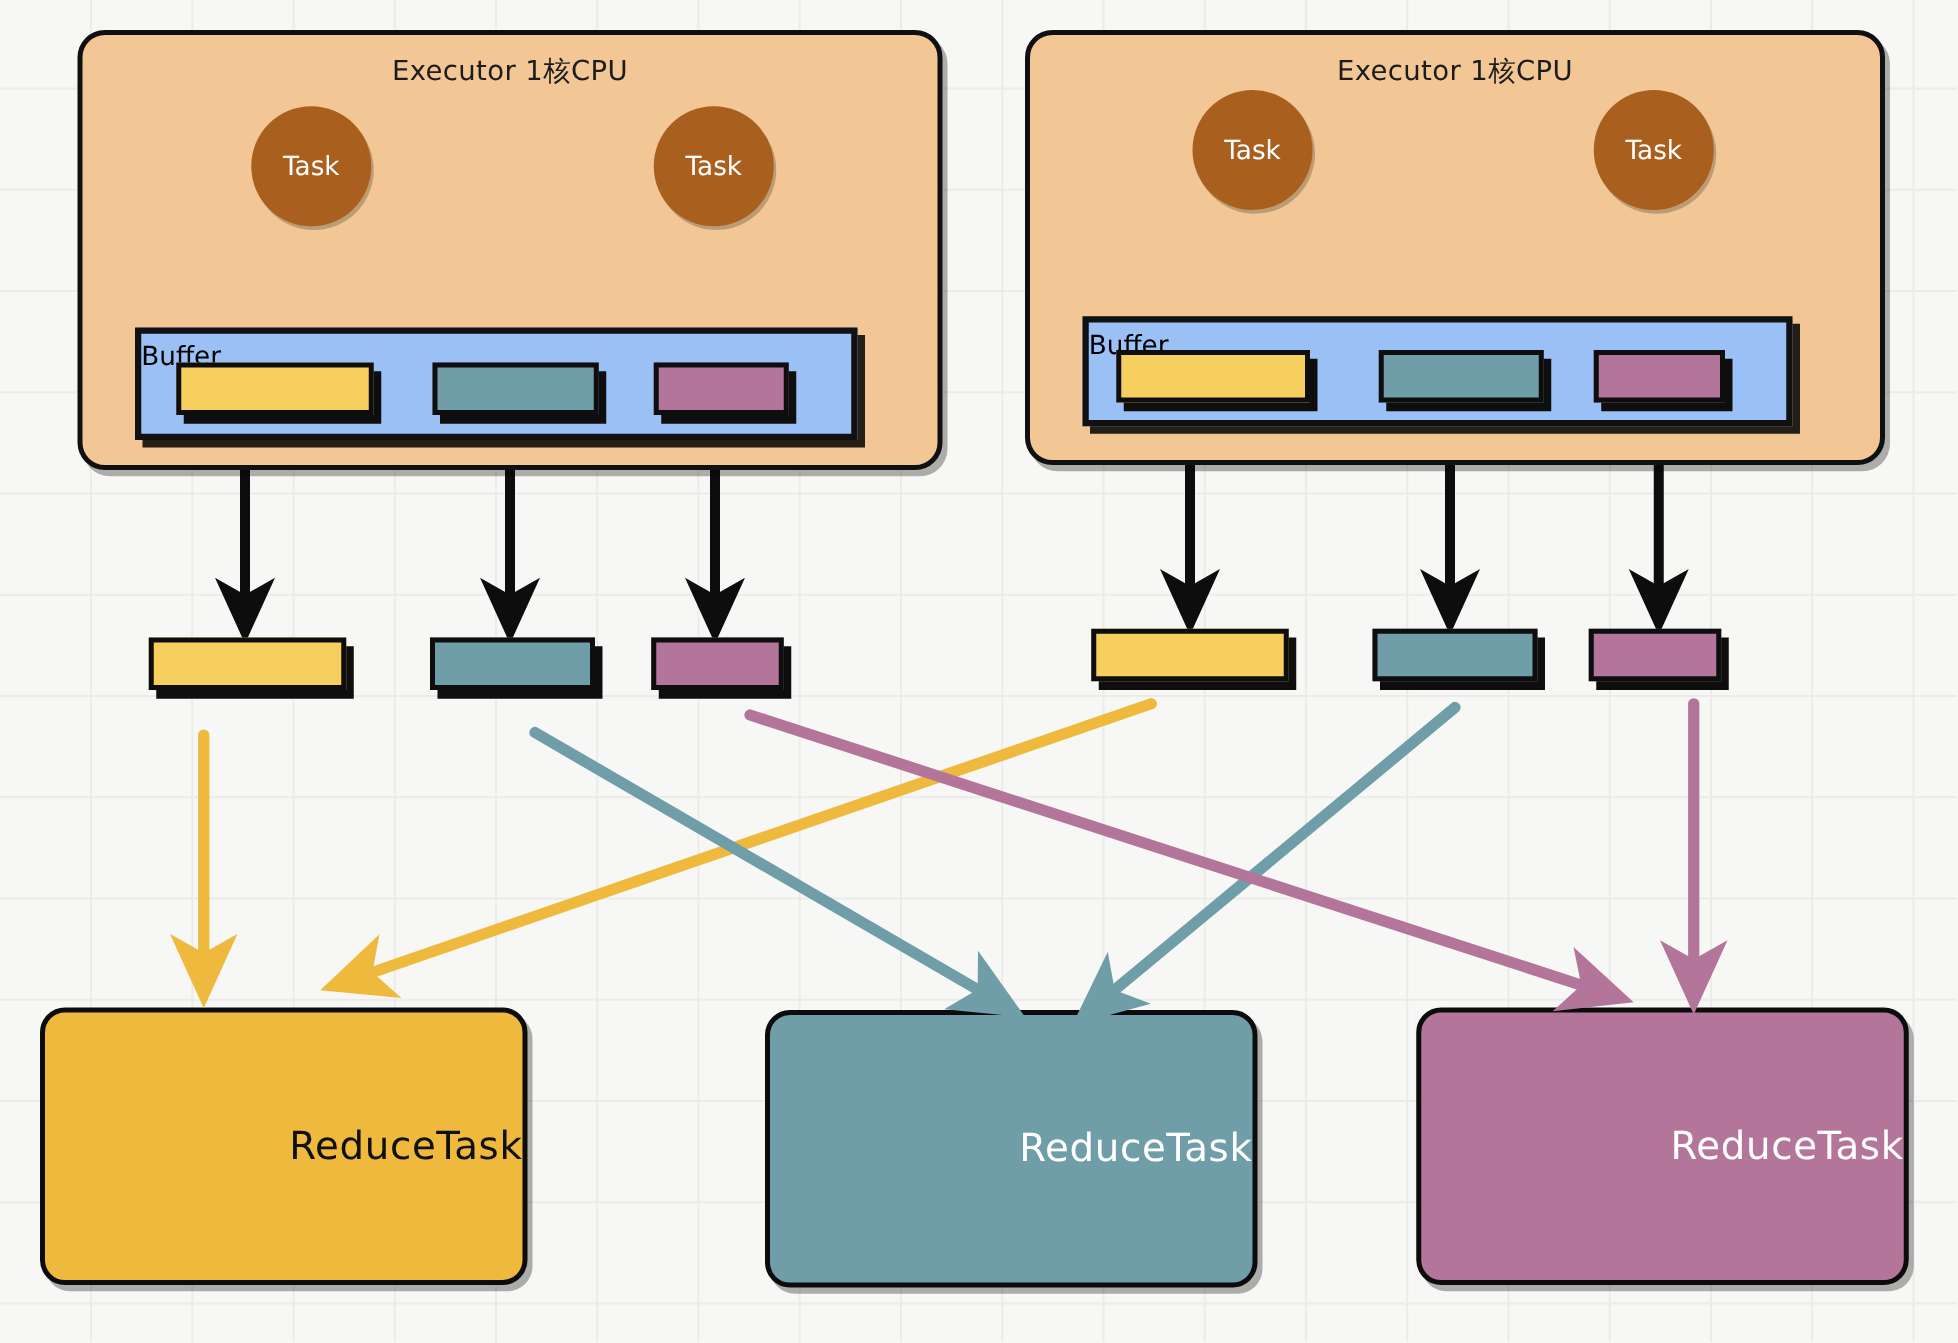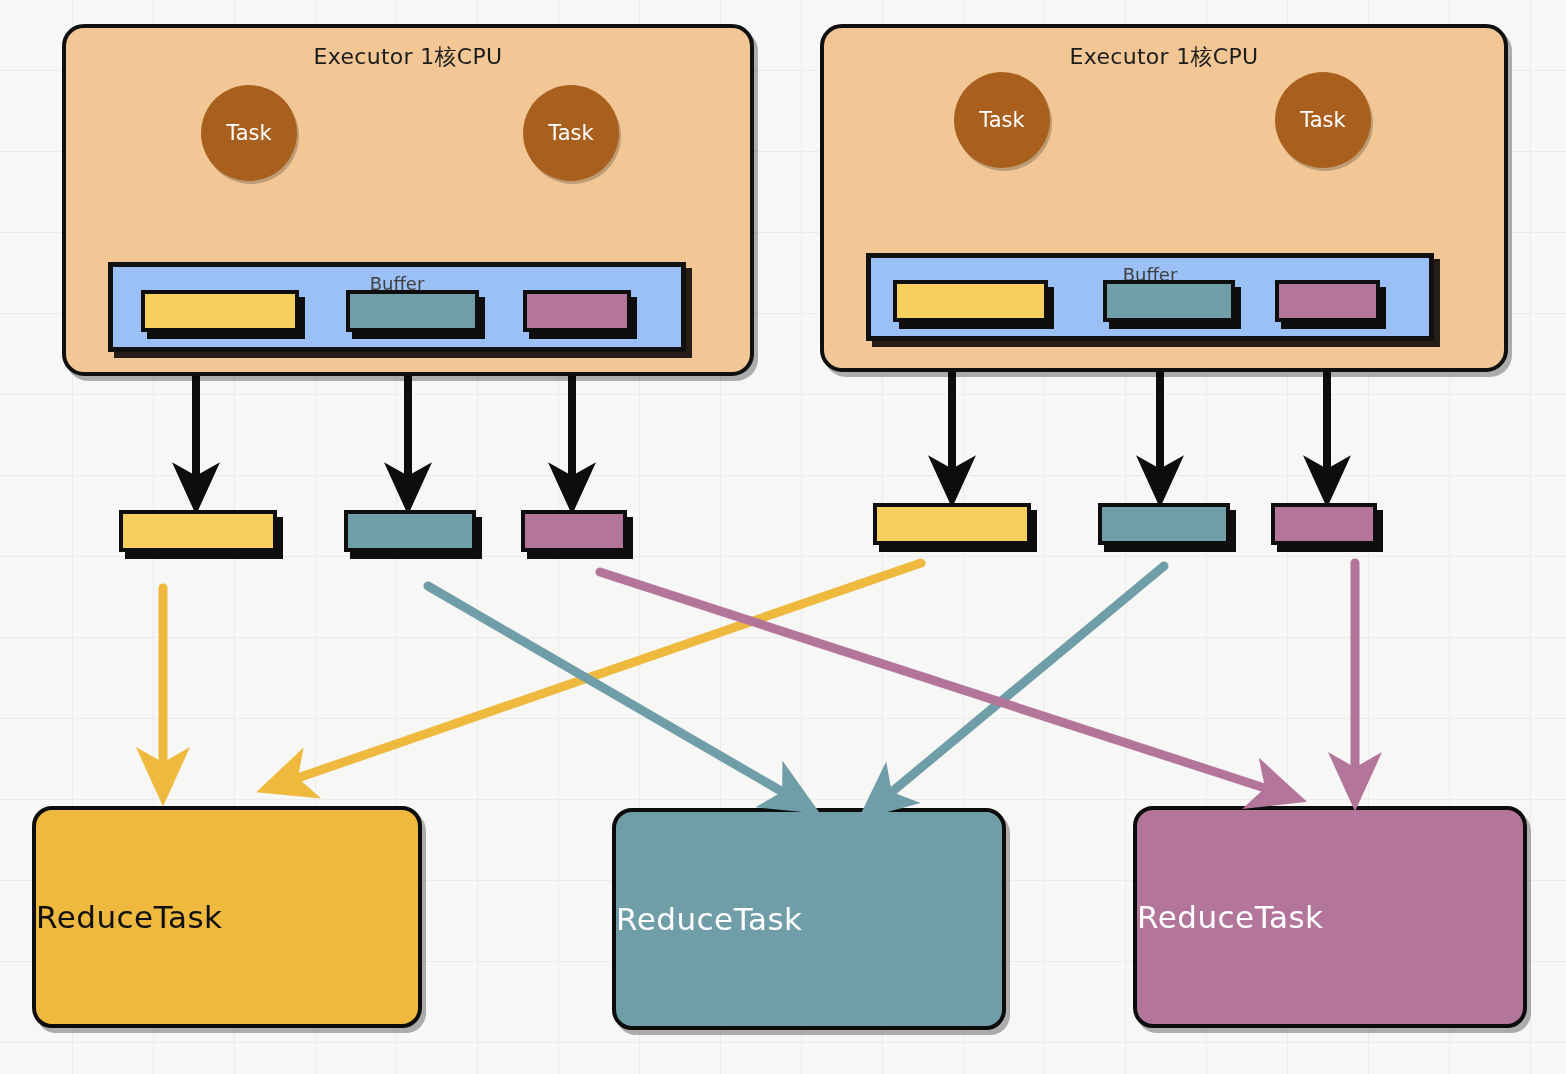--- a/index.html
+++ b/index.html
@@ -63,23 +63,23 @@
     background: #9ac0f5;
     border: 5px solid #111111;
     box-sizing: border-box;
     box-shadow: 6px 6px 0 rgba(0,0,0,0.85);
   }
   .buffer-label {
     position: absolute;
     top: 6px;
     left: 0;
     width: 100%;
-    text-align: center;
-    font-size: 18px;
-    color: #404040;
+    text-align: left;
+    font-size: 21px;
+    color: #000000;
   }
 
   
   .part-block {
     position: absolute;
     border: 4px solid #0e0e0e;
     box-sizing: border-box;
     box-shadow: 6px 7px 0 #0e0e0e;
   }
   
@@ -91,21 +91,21 @@
   }
 
   
   .reduce-box {
     position: absolute;
     border: 4px solid #0c0c0c;
     border-radius: 20px;
     box-sizing: border-box;
     display: flex;
     align-items: center;
-    justify-content: flex-start;
+    justify-content: flex-end;
     font-size: 31px;
     letter-spacing: 0.5px;
     box-shadow: 4px 5px 0 rgba(0,0,0,0.30);
   }
 
   
   svg.layer {
     position: absolute;
     top: 0;
     left: 0;

